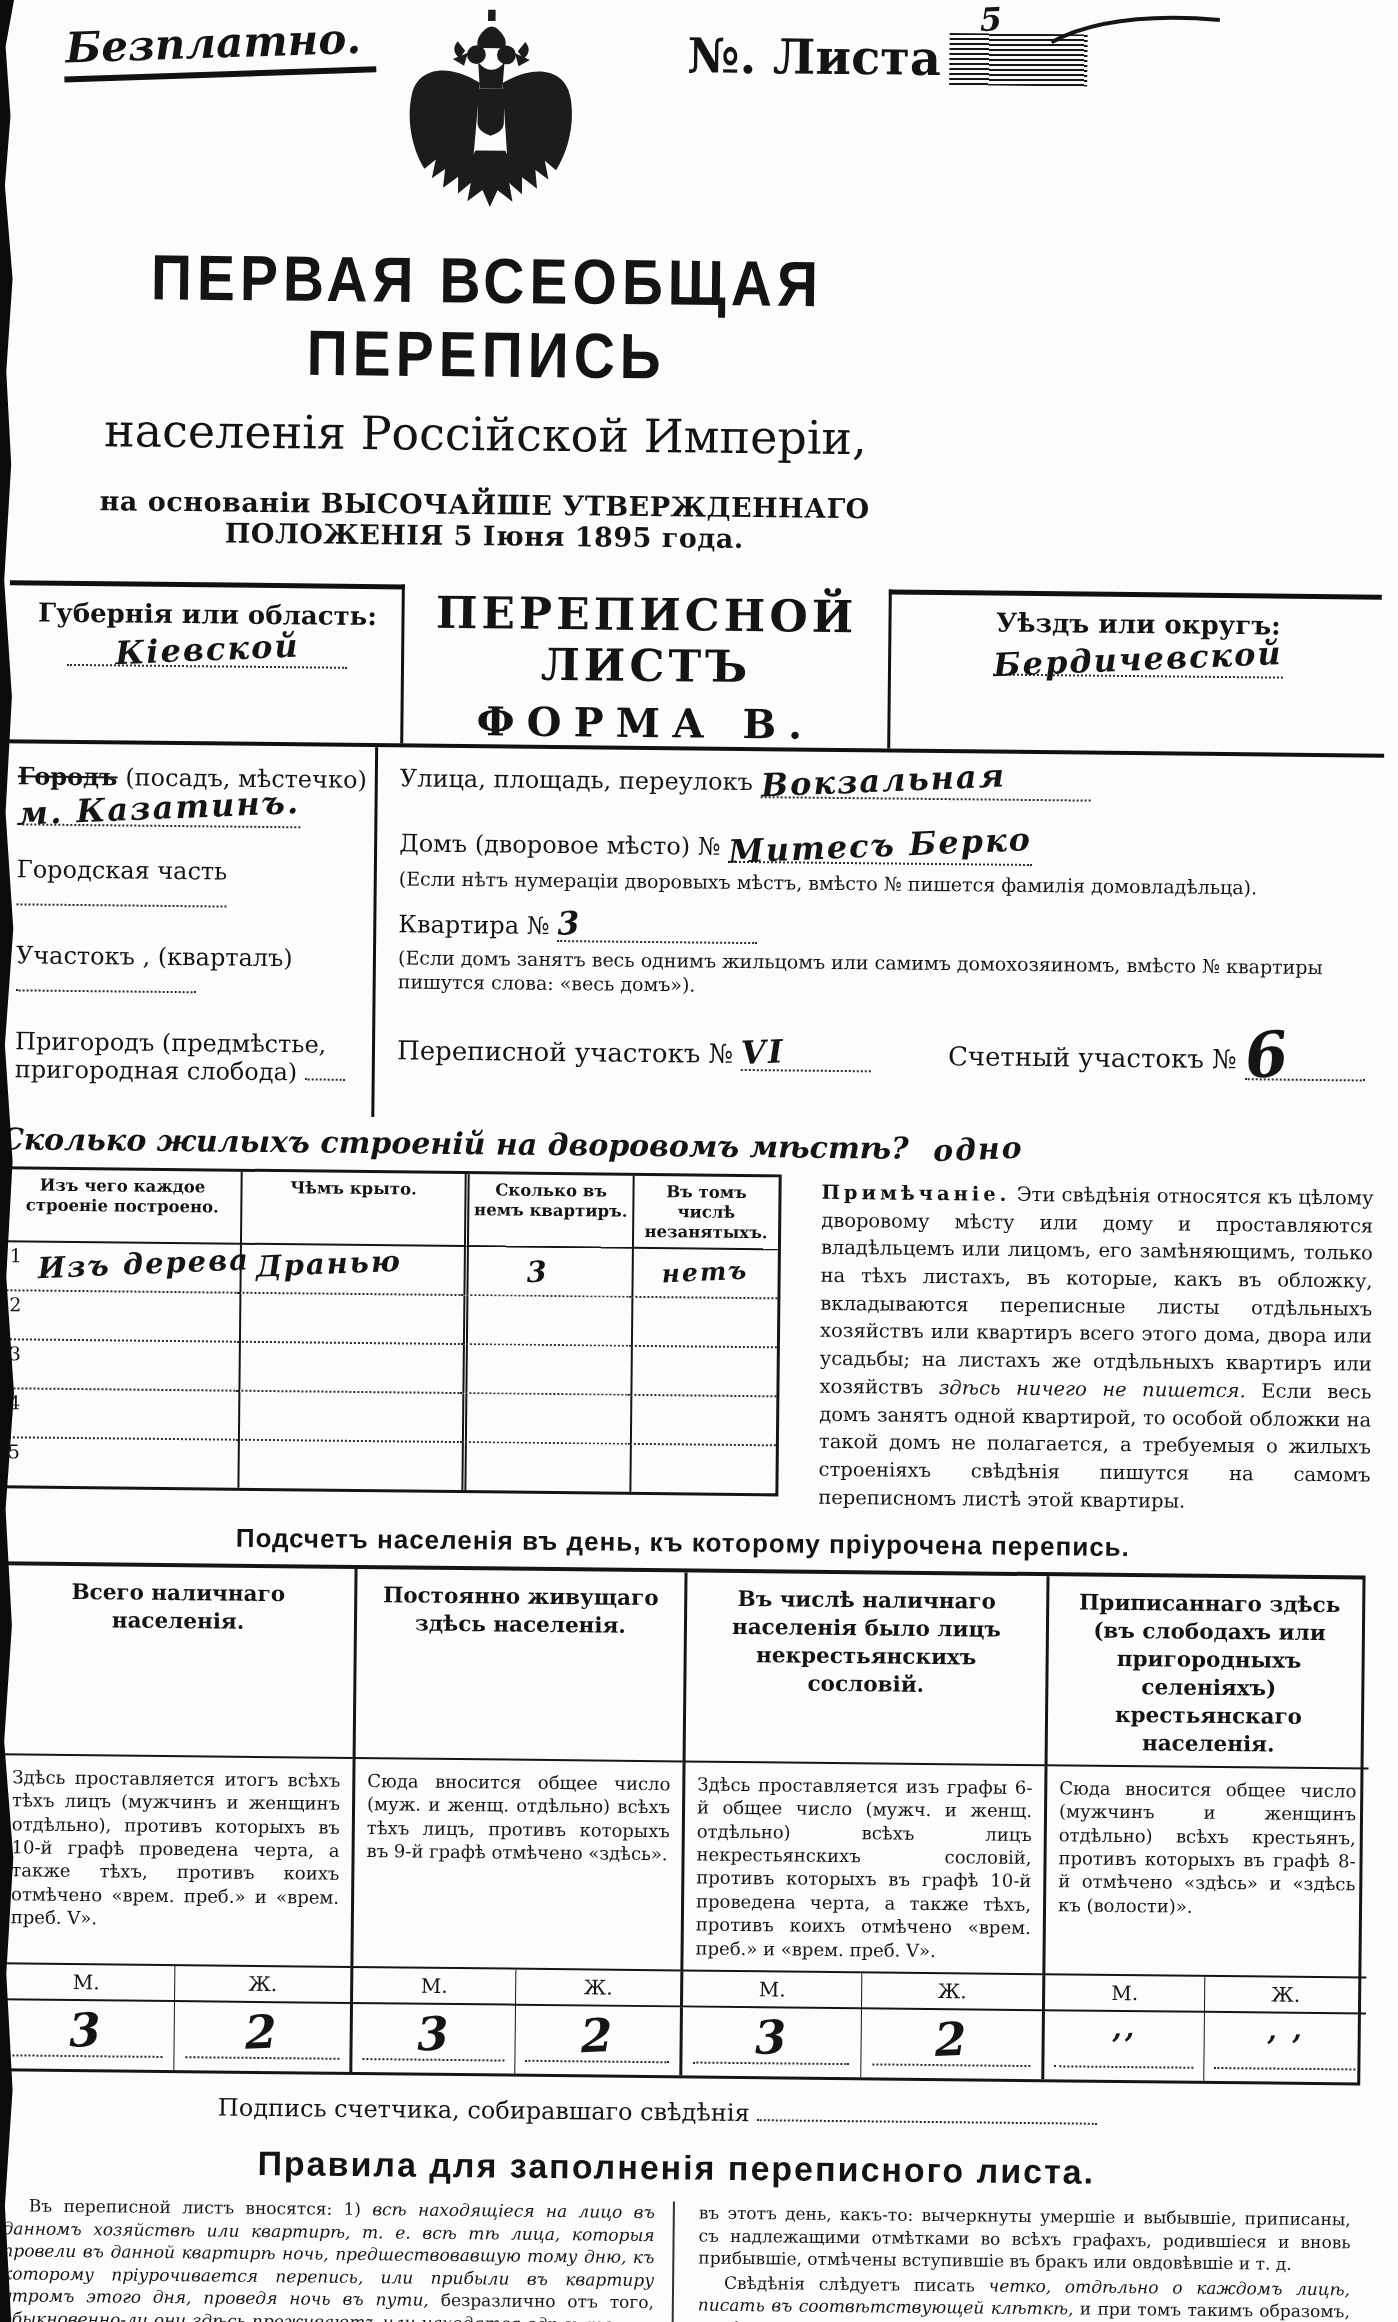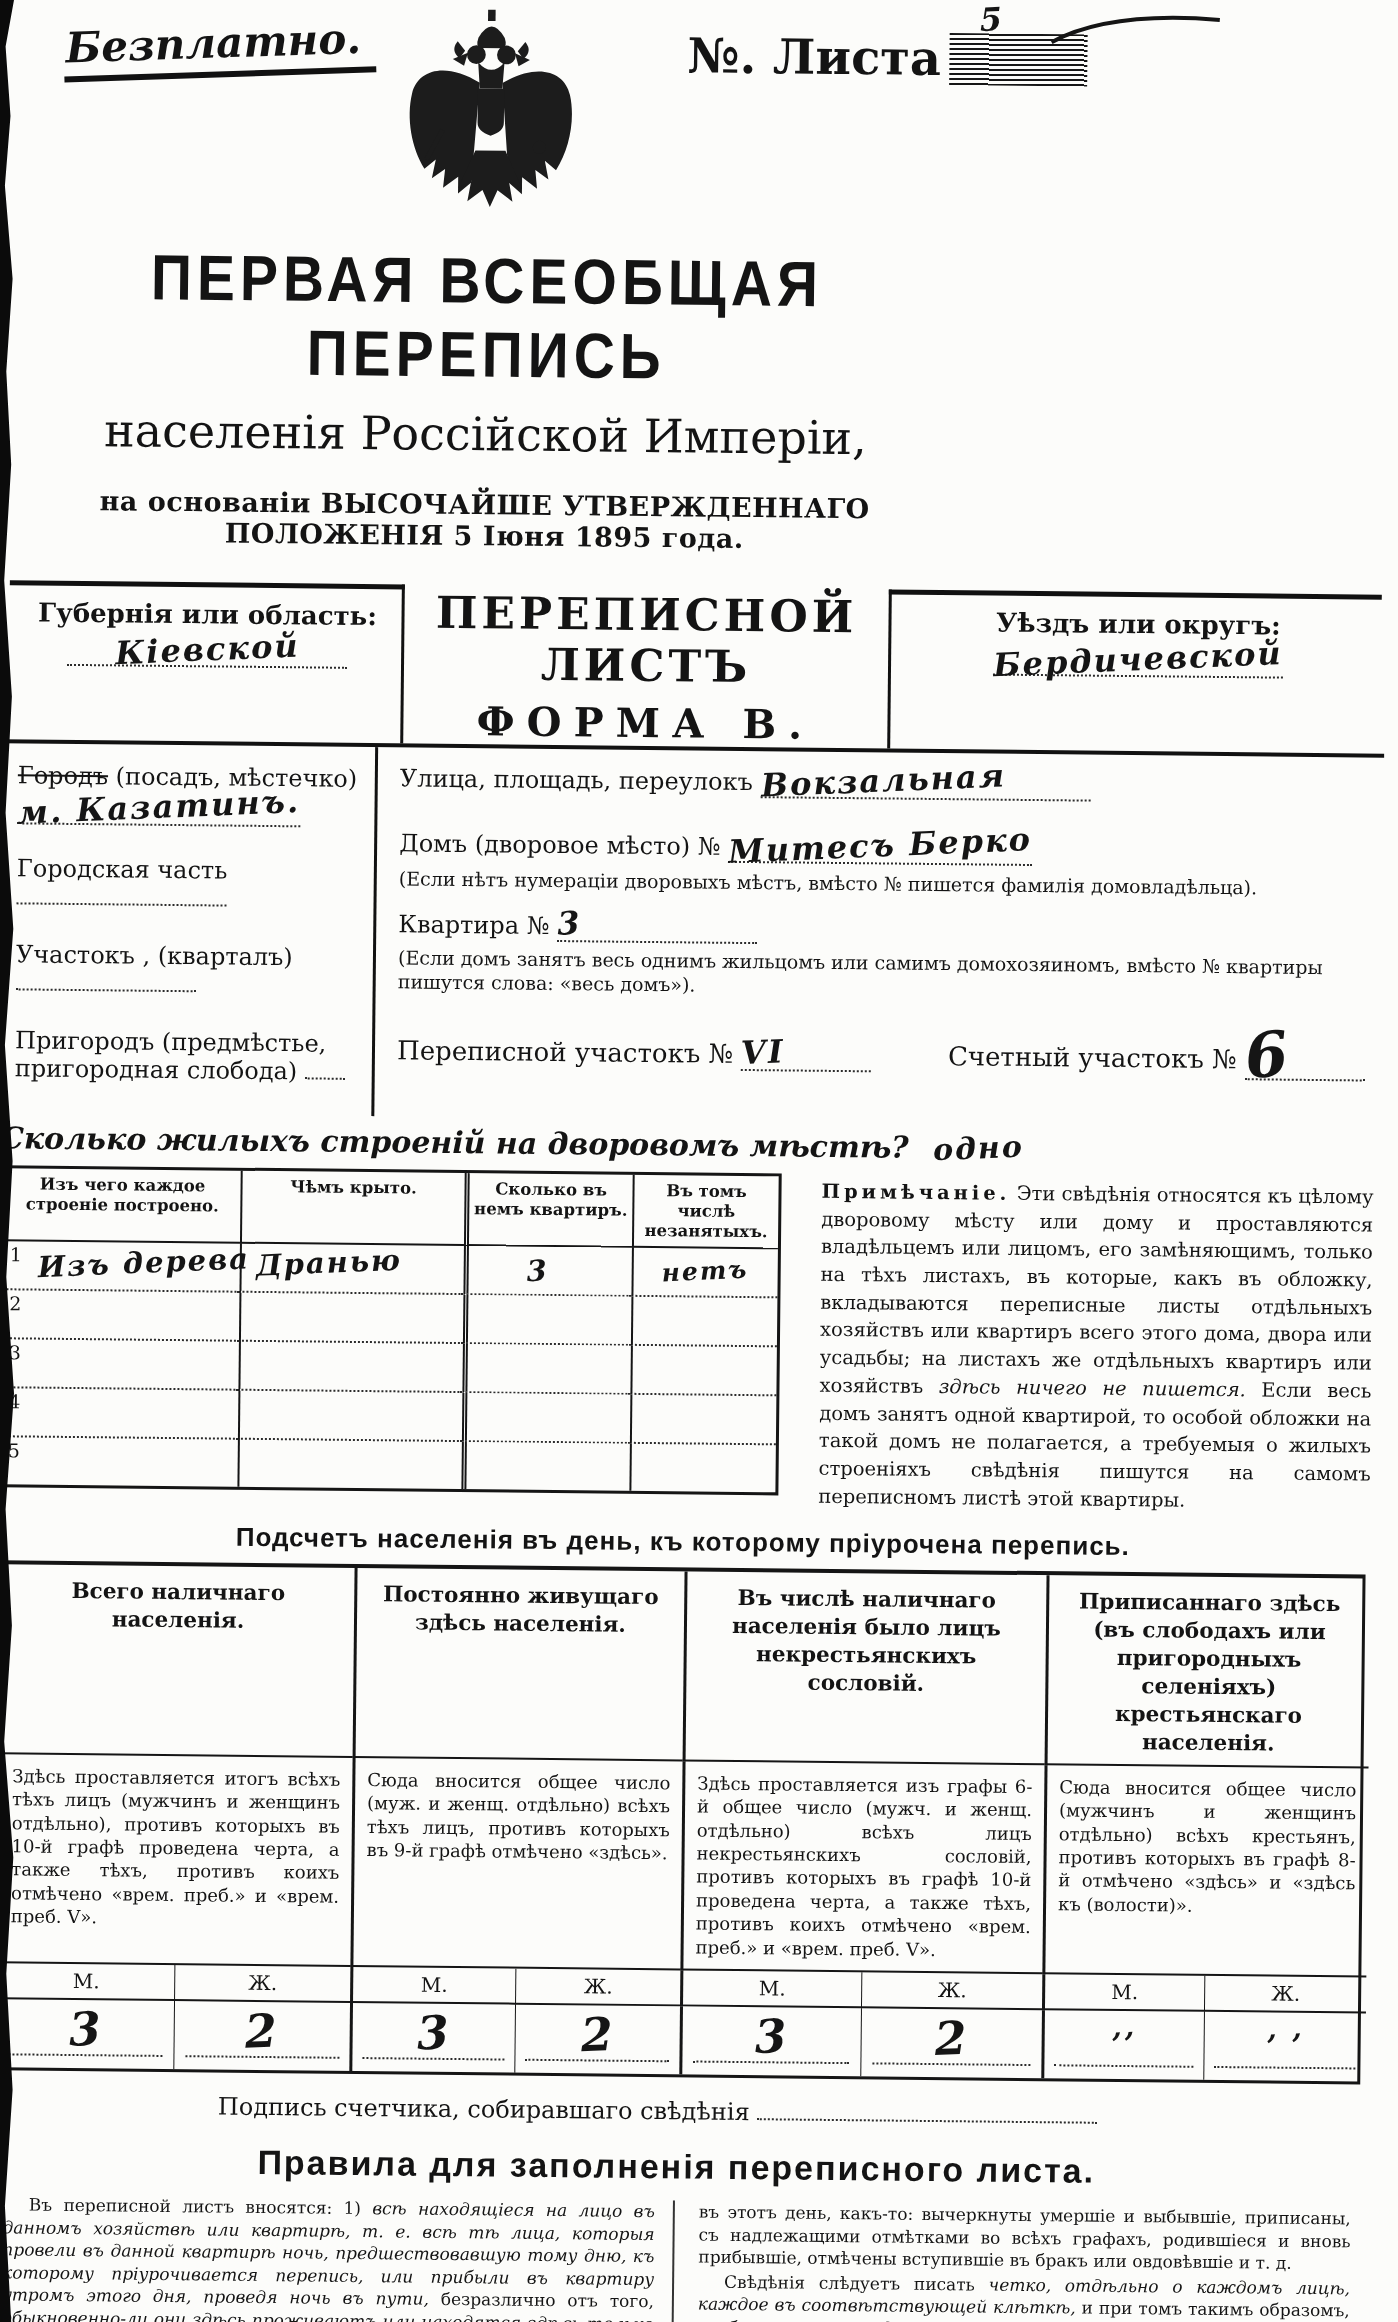--- a/index.html
+++ b/index.html
@@ -41,21 +41,21 @@
   
   .hw{font-style:italic;font-weight:bold;color:#151515;letter-spacing:2px;display:inline-block;
       transform:rotate(-3deg);font-size:32px;line-height:1;}
 
   
   .addr{display:flex;margin:0 6px 0 10px;border-top:4px solid #111;}
   .addr-left{width:452px;padding:18px 8px 0 16px;}
   .addr-right{flex:1;border-left:3px solid #111;padding:12px 16px 0 22px;}
   .frow{margin-bottom:30px;font-size:24px;position:relative;}
   .fill{display:inline-block;border-bottom:2px dotted #2b2b2b;vertical-align:baseline;}
-  .struck{text-decoration:line-through;}
+  .struck{text-decoration:line-through;font-weight:bold;}
   .smallnote{font-size:19px;margin:-20px 0 14px 0;line-height:1.25;}
   .precinct-row{font-size:26px;margin-top:6px;white-space:nowrap;}
   .big6{font-size:62px;transform:rotate(-6deg);position:relative;top:8px;}
 
   
   .bq{margin:8px 0 10px 12px;font-size:30px;font-weight:bold;font-style:italic;}
 
   
   .midrow{display:flex;margin:0 10px 0 14px;gap:40px;align-items:flex-start;}
   .btable{display:grid;grid-template-columns:236px 224px 168px 146px;border:3px solid #151515;width:774px;}
@@ -301,20 +301,20 @@
       <span class="sigline"></span>
     </div>
 
     <div class="rules-head">Правила для заполненія переписного листа.</div>
     <div class="rules">
       <div class="rcol leftc">
         <p><span>Въ переписной листъ вносятся: 1) </span><span class="it">всѣ находящіеся на лицо въ данномъ хозяйствѣ или квартирѣ, т. е. всѣ тѣ лица, которыя провели въ данной квартирѣ ночь, предшествовавшую тому дню, къ которому пріурочивается перепись, или прибыли въ квартиру утромъ этого дня, проведя ночь въ пути,</span><span> безразлично отъ того, </span><span class="it">обыкновенно-ли они здѣсь проживаютъ или находятся здѣсь только временно</span></p>
       </div>
       <div class="rcol rightc">
         <p style="text-indent:0;">въ этотъ день, какъ-то: вычеркнуты умершіе и выбывшіе, приписаны, съ надлежащими отмѣтками во всѣхъ графахъ, родившіеся и вновь прибывшіе, отмѣчены вступившіе въ бракъ или овдовѣвшіе и т. д.</p>
-        <p><span>Свѣдѣнія слѣдуетъ писать </span><span class="it">четко, отдѣльно о каждомъ лицѣ, каждое въ соотвѣтствующей клѣткѣ,</span><span> и при томъ такимъ образомъ, чтобы вся запись умѣстилась внутри клѣтки, отнюдь не переходя за ея рамки.</span></p>
+        <p><span>Свѣдѣнія слѣдуетъ писать </span><span class="it">четко, отдѣльно о каждомъ лицѣ, писать въ соотвѣтствующей клѣткѣ,</span><span> и при томъ такимъ образомъ, чтобы вся запись умѣстилась внутри клѣтки, отнюдь не переходя за ея рамки.</span></p>
 
       </div>
 
     </div>
 
   </div>
 </div>
 
 </body></html>

